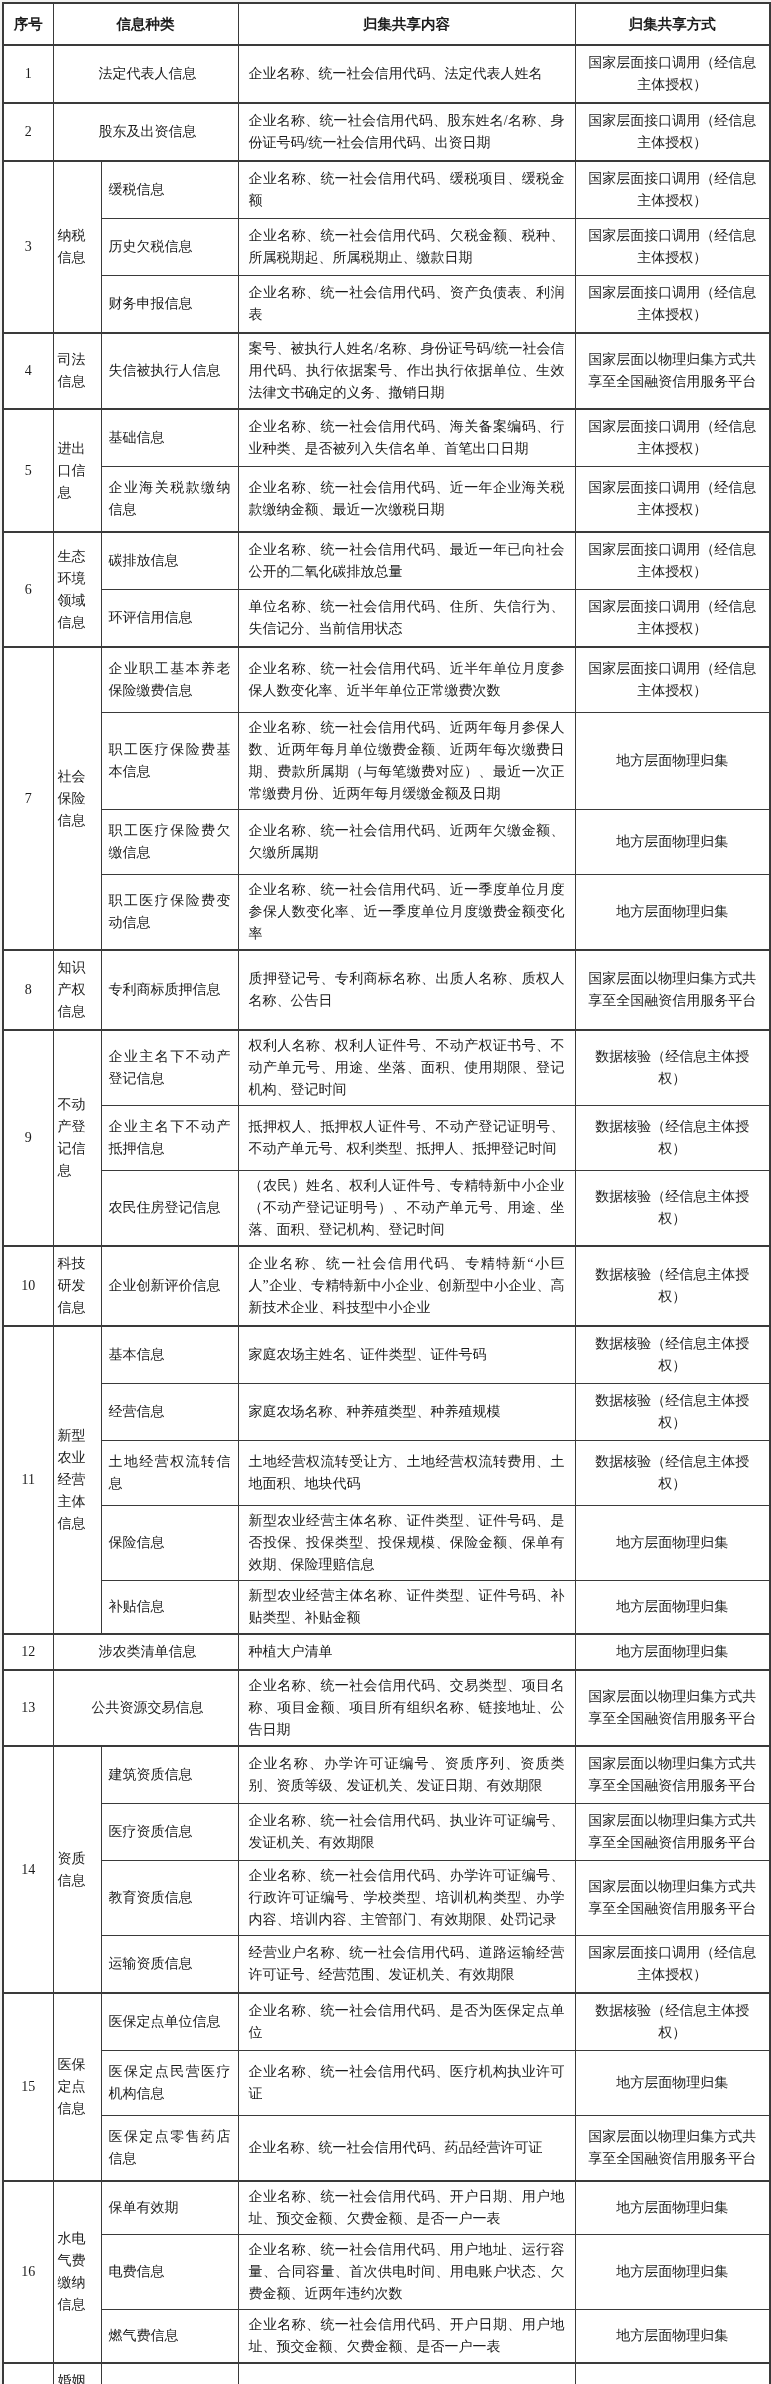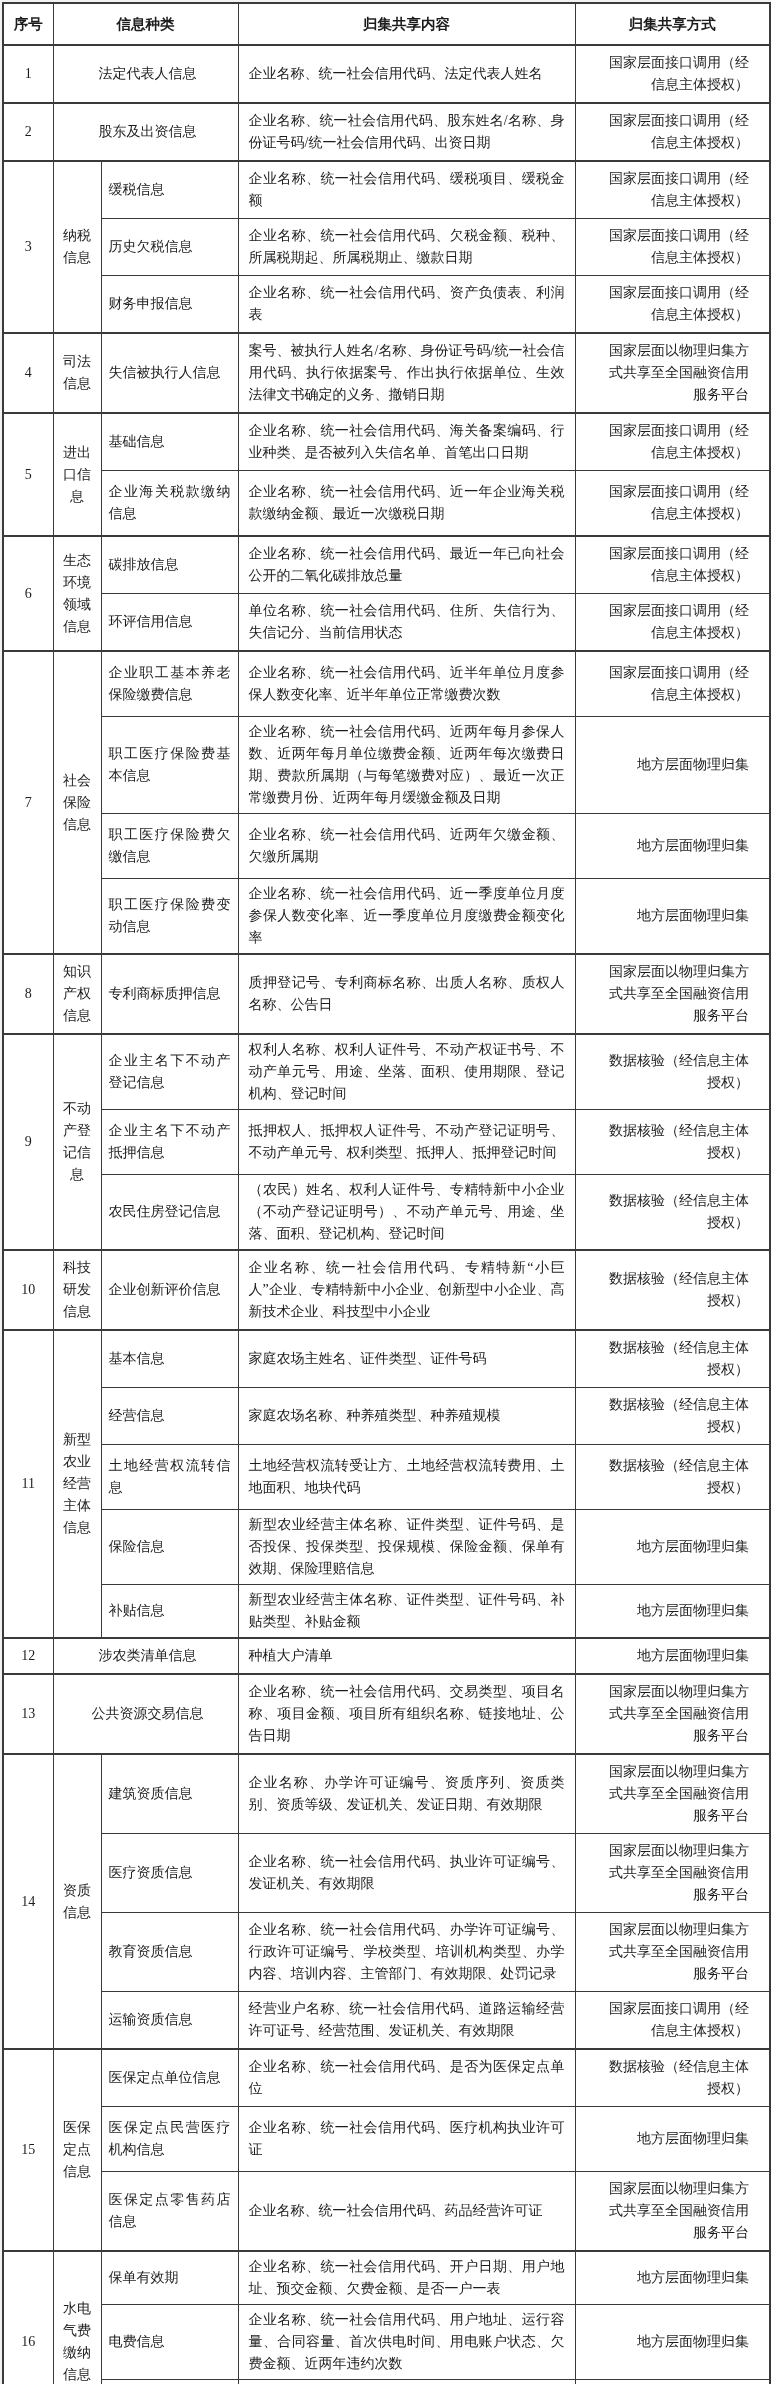--- a/index.html
+++ b/index.html
@@ -32,40 +32,39 @@
   }
   .info-table th {
     font-weight: bold;
     text-align: center;
     font-size: 14.5px;
     padding: 9px 4px;
   }
   tr.gstart > td { border-top: 2px solid #3a3a3a; }
   td.col-no { text-align: center; padding: 6px 2px; }
   td.col-cat {
-    text-align: center;
     padding: 6px 4px;
   }
   td.cat-wide {
     text-align: center;
     padding-left: 12px;
   }
   td.col-sub {
     text-align: justify;
     text-justify: inter-character;
     padding: 10px 7px;
   }
   td.col-content {
     text-align: justify;
     text-justify: inter-character;
     padding: 4px 10px;
   }
   td.col-method {
-    text-align: right;
-    padding: 6px 20px;
+    text-align: center;
+    padding: 6px 8px;
   }
 </style>
 </head>
 <body>
 
 <div class="page">
   <table class="info-table">
     <colgroup>
       <col style="width:50px">
       <col style="width:48px">

